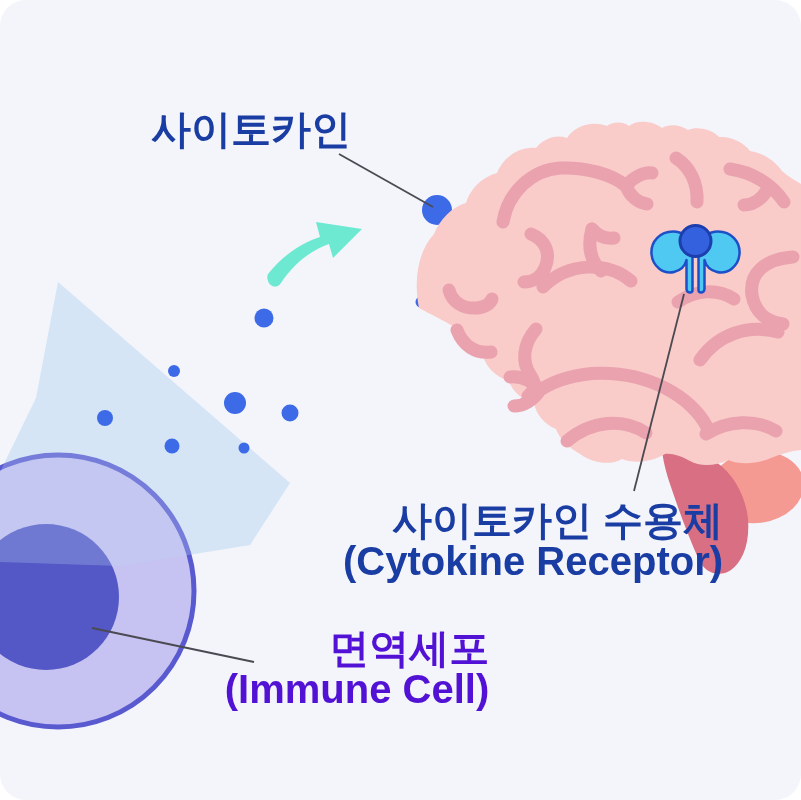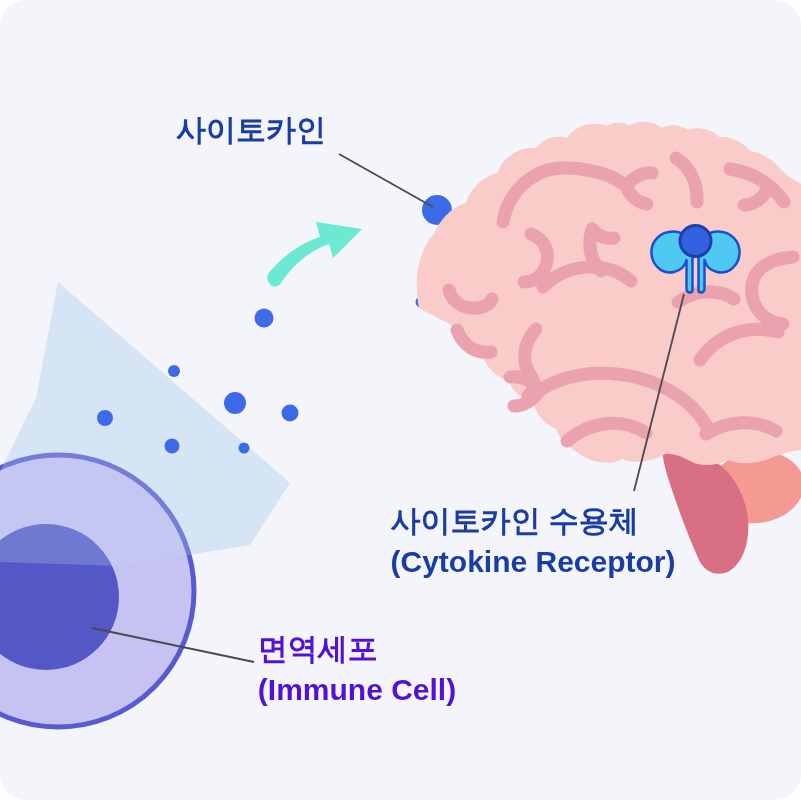--- a/index.html
+++ b/index.html
@@ -6,23 +6,23 @@
   .stage{
     position:relative;
     width:801px;height:800px;
     font-family:"Liberation Sans", sans-serif;
     overflow:hidden;
   }
   .stage svg{position:absolute;left:0;top:0;}
   .diagram-label{
     position:absolute;
     transform:translateX(-50%);
-    text-align:left;
+    text-align:right;
     font-weight:700;
-    font-size:30px;
+    font-size:40px;
     line-height:41px;
     white-space:nowrap;
     letter-spacing:0px;
   }
   .label-blue{color:#1a3da3;}
   .label-purple{color:#5212d5;}
 </style>
 </head>
 <body>
 

